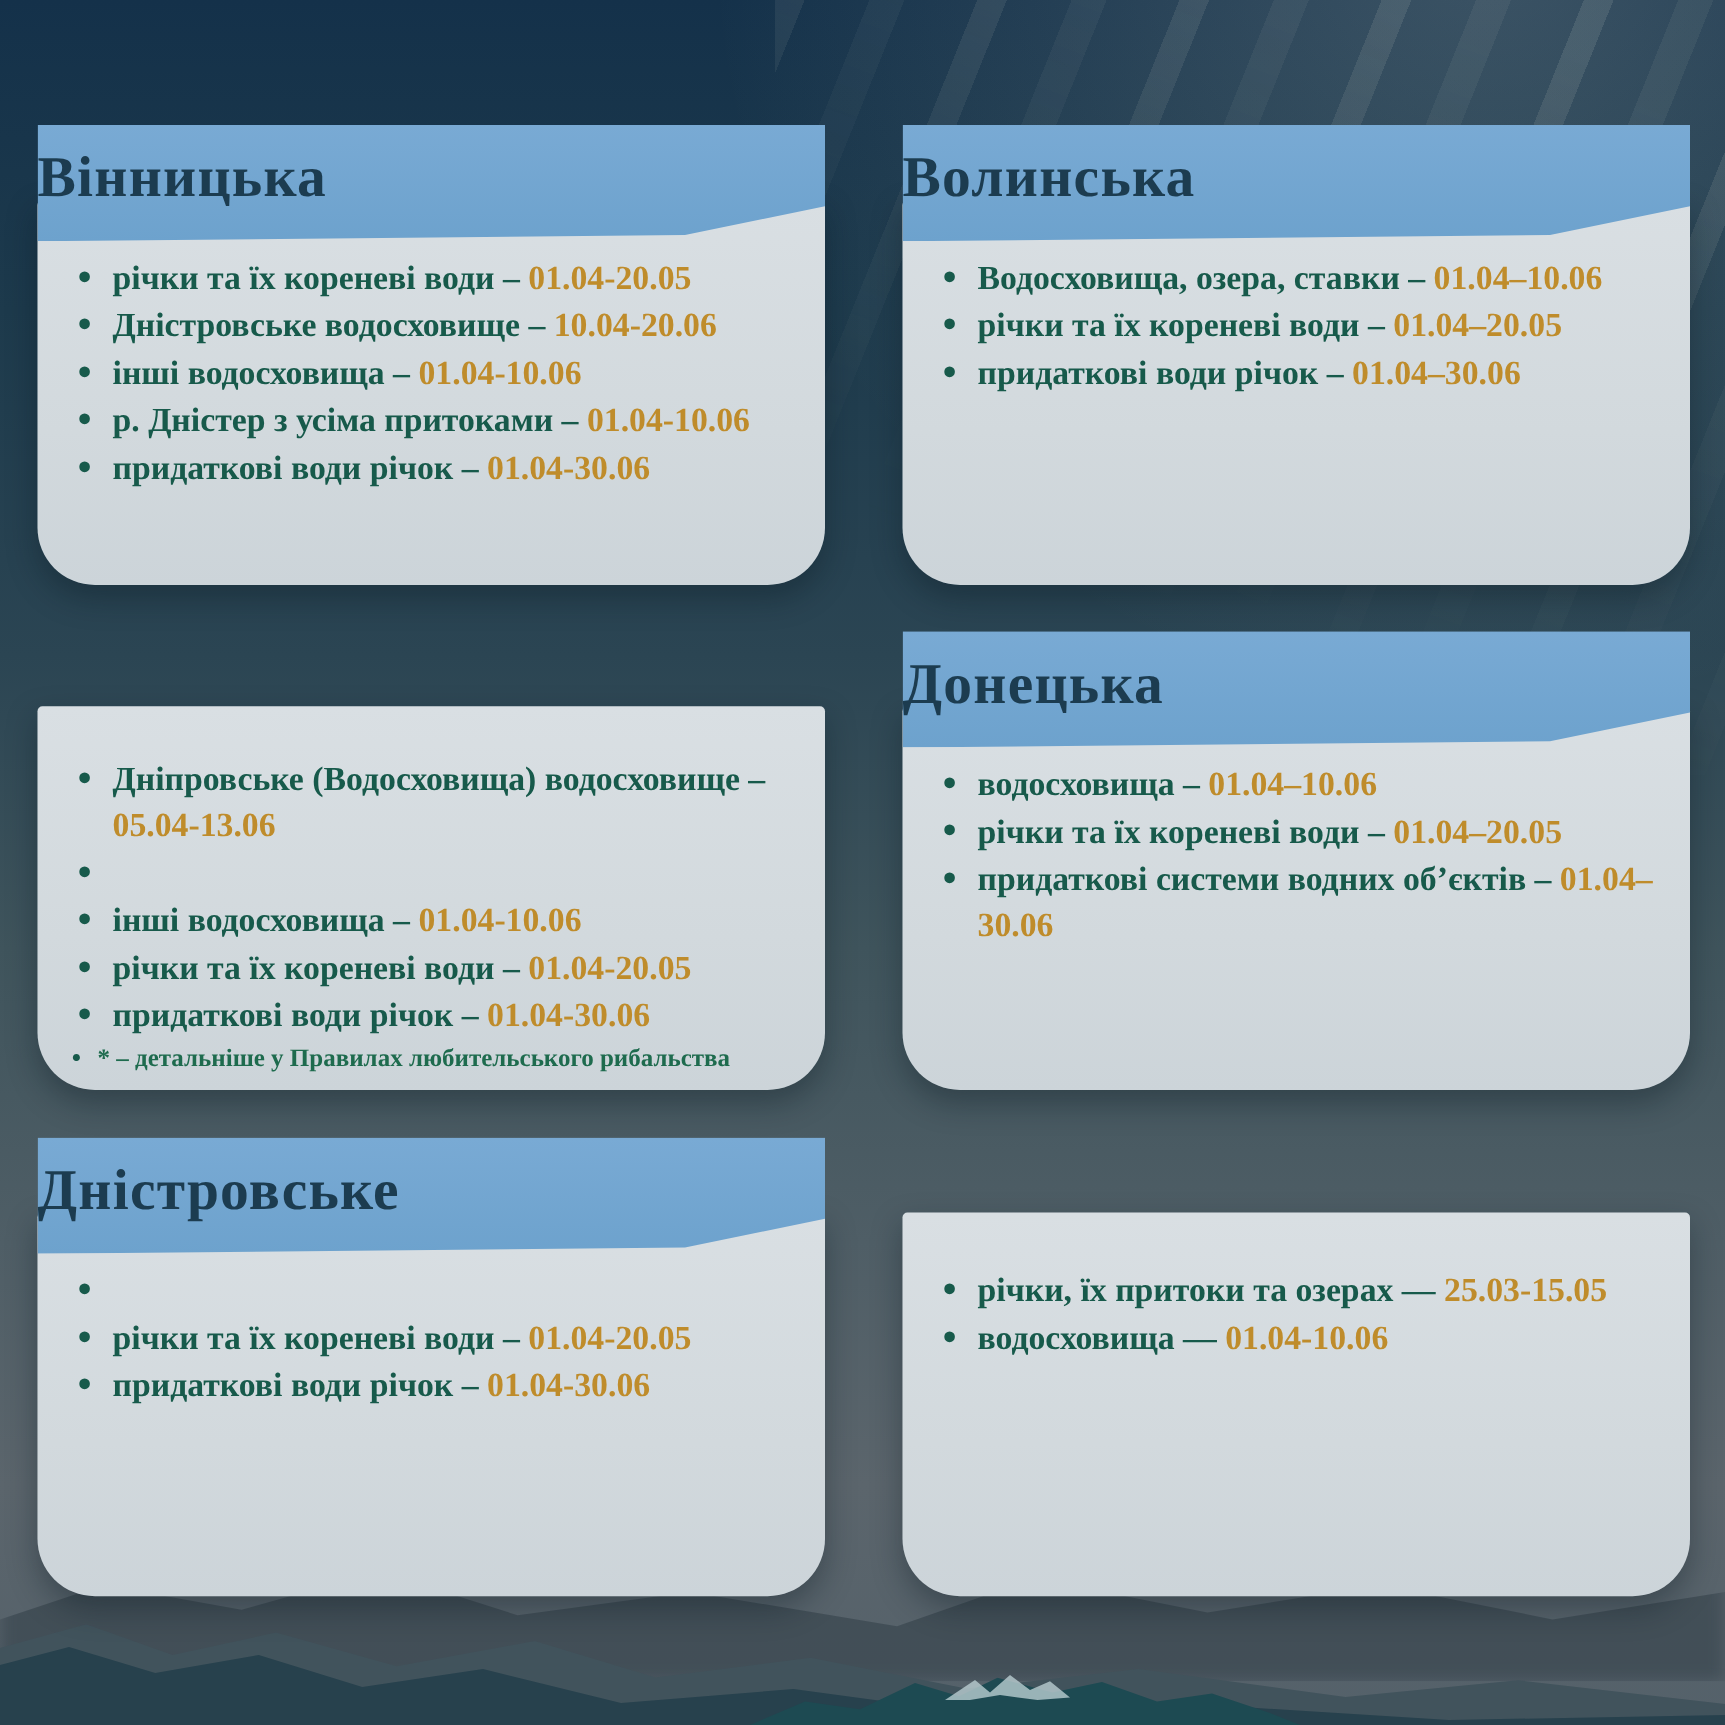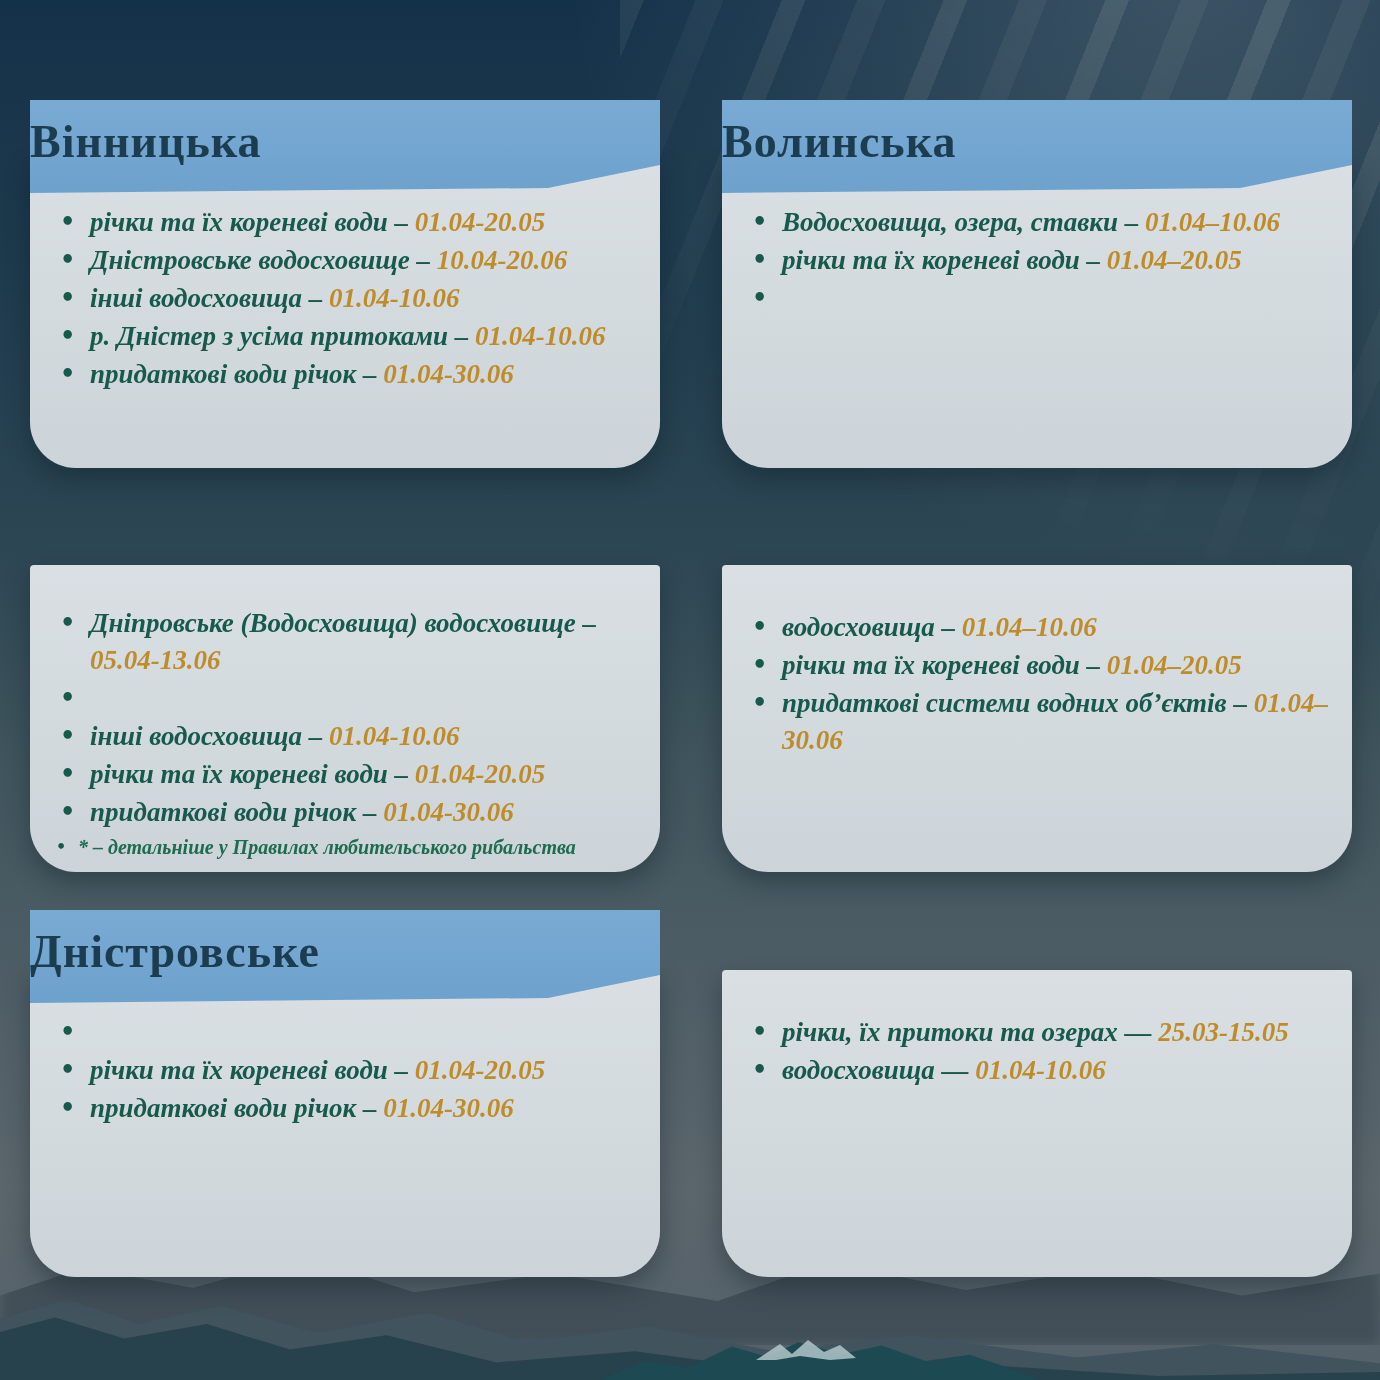--- a/index.html
+++ b/index.html
@@ -82,21 +82,21 @@
     list-style:none;margin:0;padding:44px 18px 0 26px;
   }
   .item{
     display:flex;align-items:flex-start;
     font-size:27px;font-weight:700;line-height:37px;margin:0 0 1px 0;
   }
   .bullet{
     flex:0 0 30px;color:#175a4b;font-family:"DejaVu Sans",sans-serif;
     font-size:24px;line-height:37px;text-align:left;padding-left:4px;
   }
-  .txt{margin:0;font-style:italic;}
+  .txt{margin:0;}
   .item-label{color:#175a4b;}
   .item-dates{color:#bf8c2b;}
   .footnote{
     display:flex;align-items:flex-start;
     font-size:20px;font-weight:700;line-height:28px;margin-top:2px;
   }
   .footnote .bullet{flex:0 0 22px;font-size:16px;line-height:28px;padding-left:0;}
   .footnote-text{color:#1e6b4e;}
 </style>
 </head>
@@ -147,20 +147,21 @@
       <li class="item">
         <span class="bullet">•</span>
         <p class="txt"><span class="item-label">Водосховища, озера, ставки –</span> <span class="item-dates">01.04–10.06</span></p>
       </li>
       <li class="item">
         <span class="bullet">•</span>
         <p class="txt"><span class="item-label">річки та їх кореневі води –</span> <span class="item-dates">01.04–20.05</span></p>
       </li>
       <li class="item">
         <span class="bullet">•</span>
+        <p class="txt"><span class="item-label">придаткові води річок –</span> <span class="item-dates">01.04–30.06</span></p>
       </li>
     </ul>
   </div>
   <div class="card-header">
     <div class="card-title">Волинська</div>
   </div>
 </div>
 
 <div class="card" style="left:30px;top:505px;">
   <div class="card-body">
@@ -202,20 +203,23 @@
       <li class="item">
         <span class="bullet">•</span>
         <p class="txt"><span class="item-label">річки та їх кореневі води –</span> <span class="item-dates">01.04–20.05</span></p>
       </li>
       <li class="item">
         <span class="bullet">•</span>
         <p class="txt"><span class="item-label">придаткові системи водних об’єктів –</span> <span class="item-dates">01.04–30.06</span></p>
       </li>
     </ul>
   </div>
+  <div class="card-header">
+    <div class="card-title">Донецька</div>
+  </div>
 </div>
 
 <div class="card" style="left:30px;top:910px;">
   <div class="card-body">
     <ul class="item-list">
       <li class="item">
         <span class="bullet">•</span>
       </li>
       <li class="item">
         <span class="bullet">•</span>

